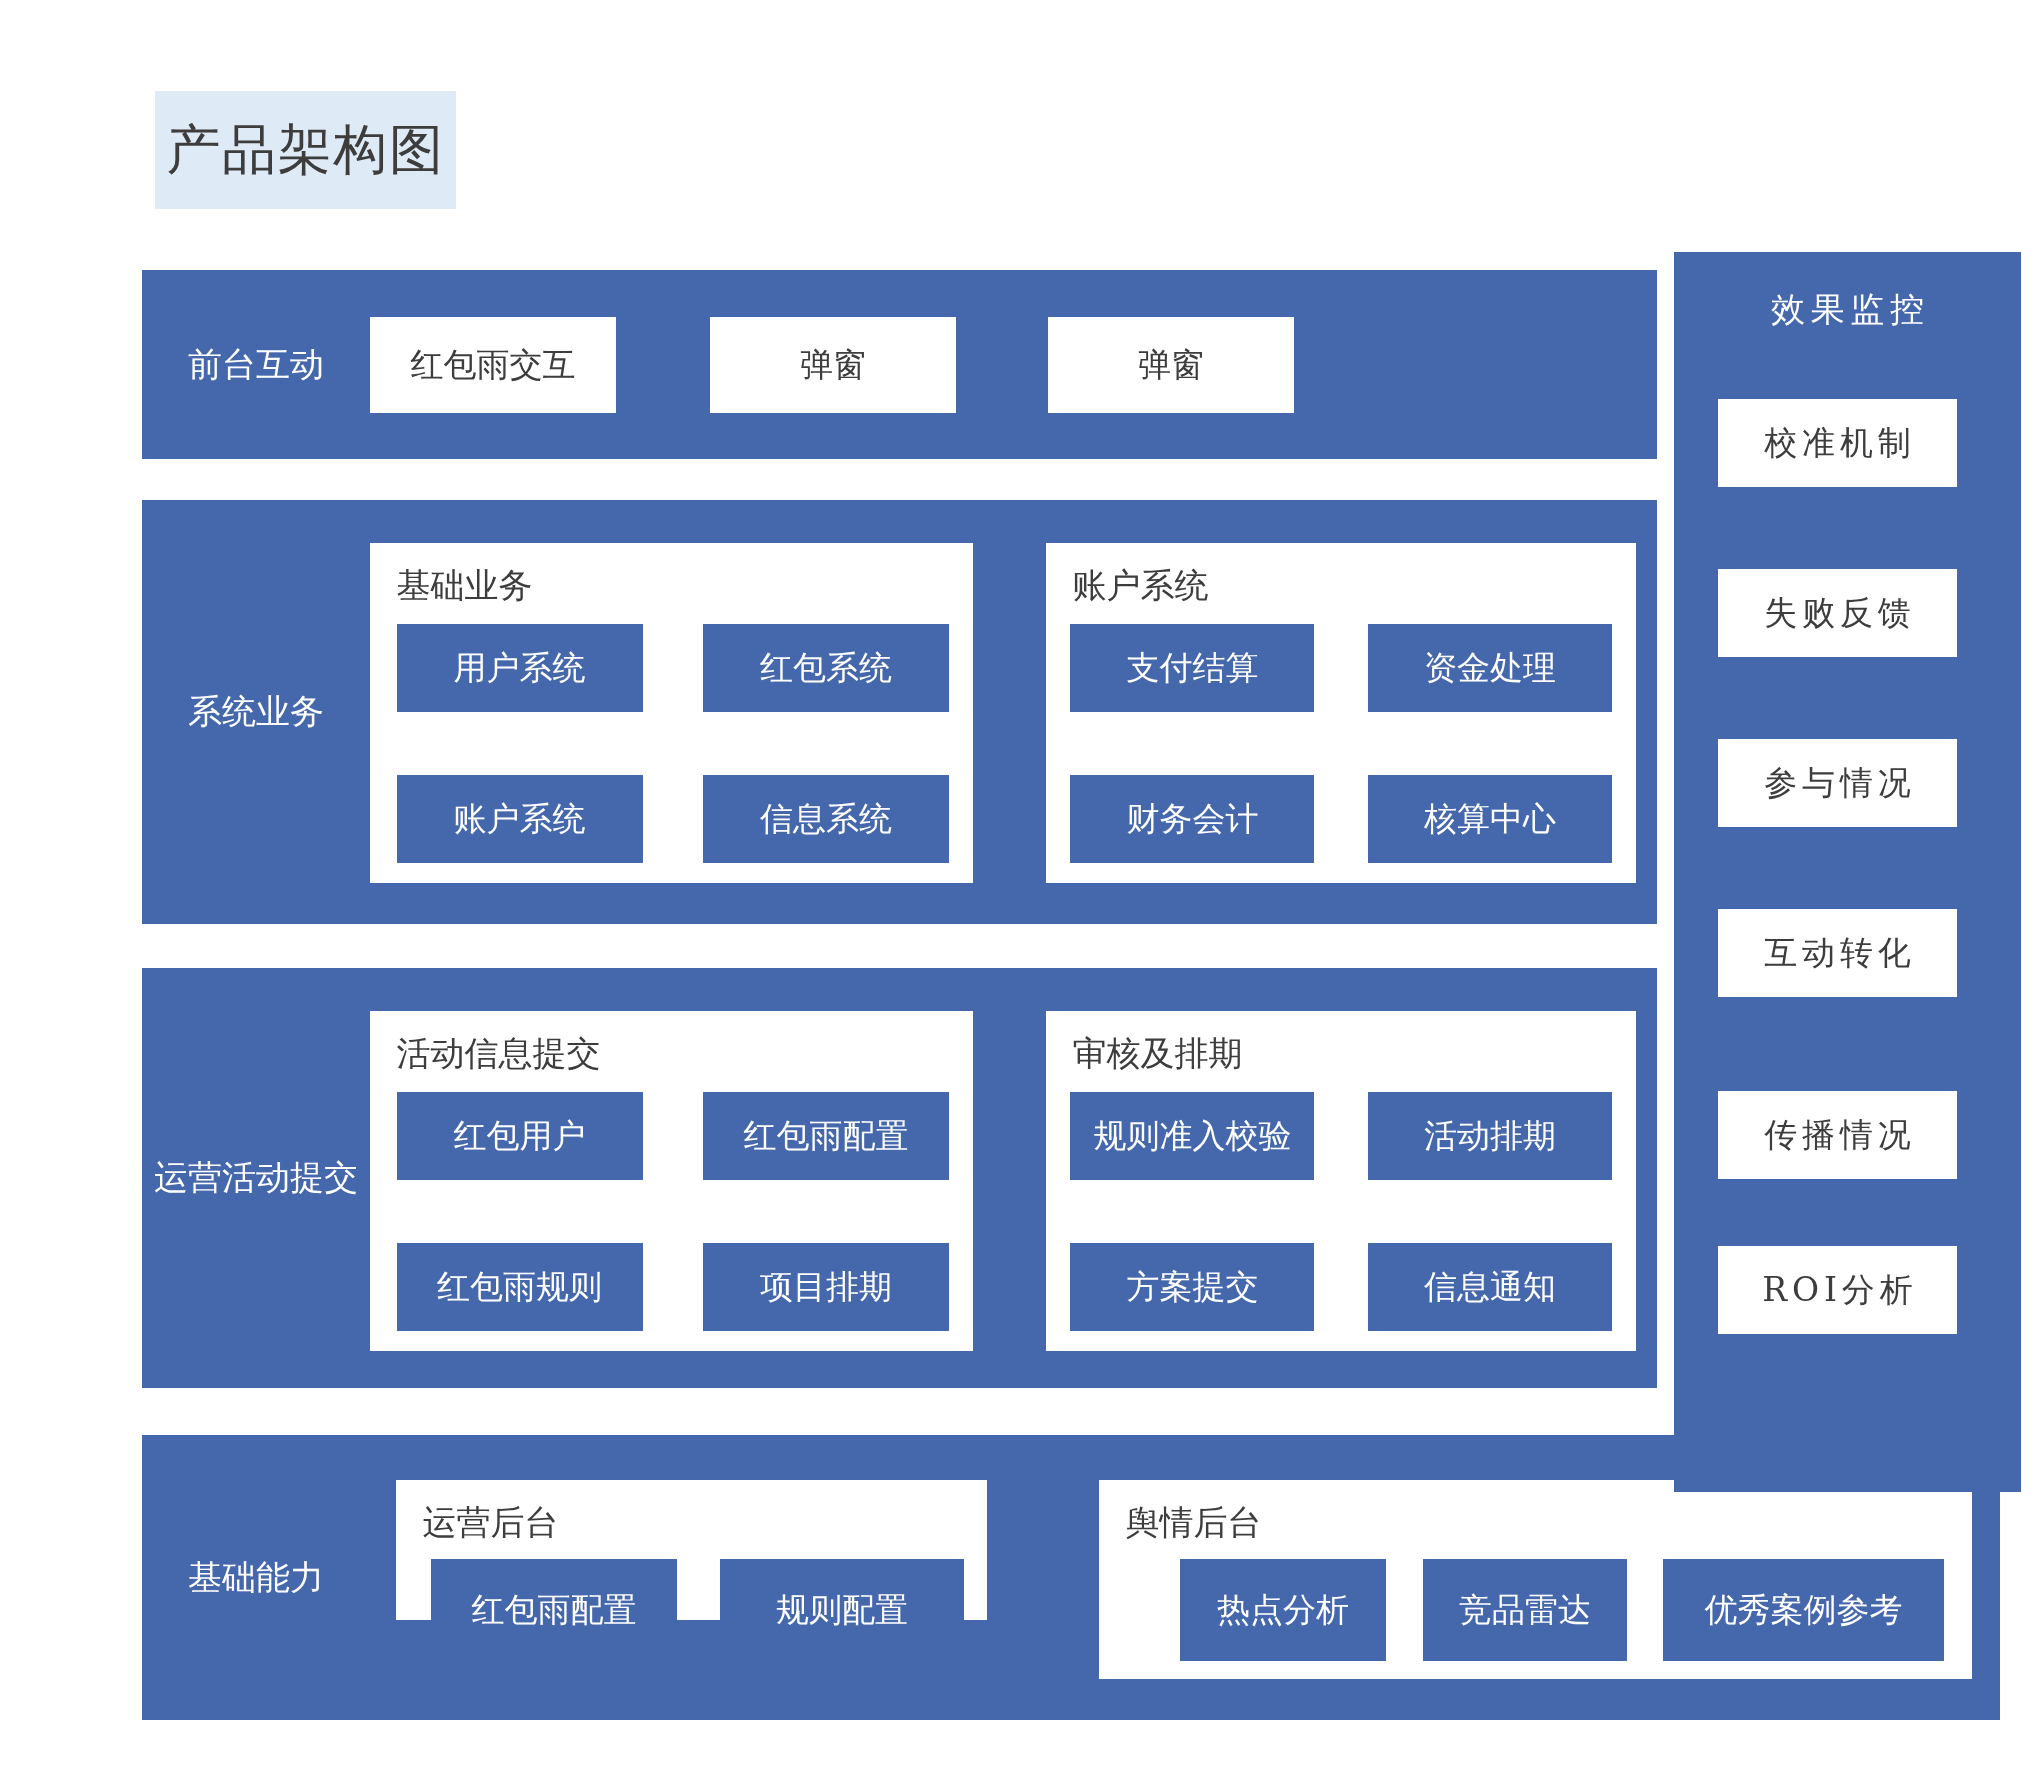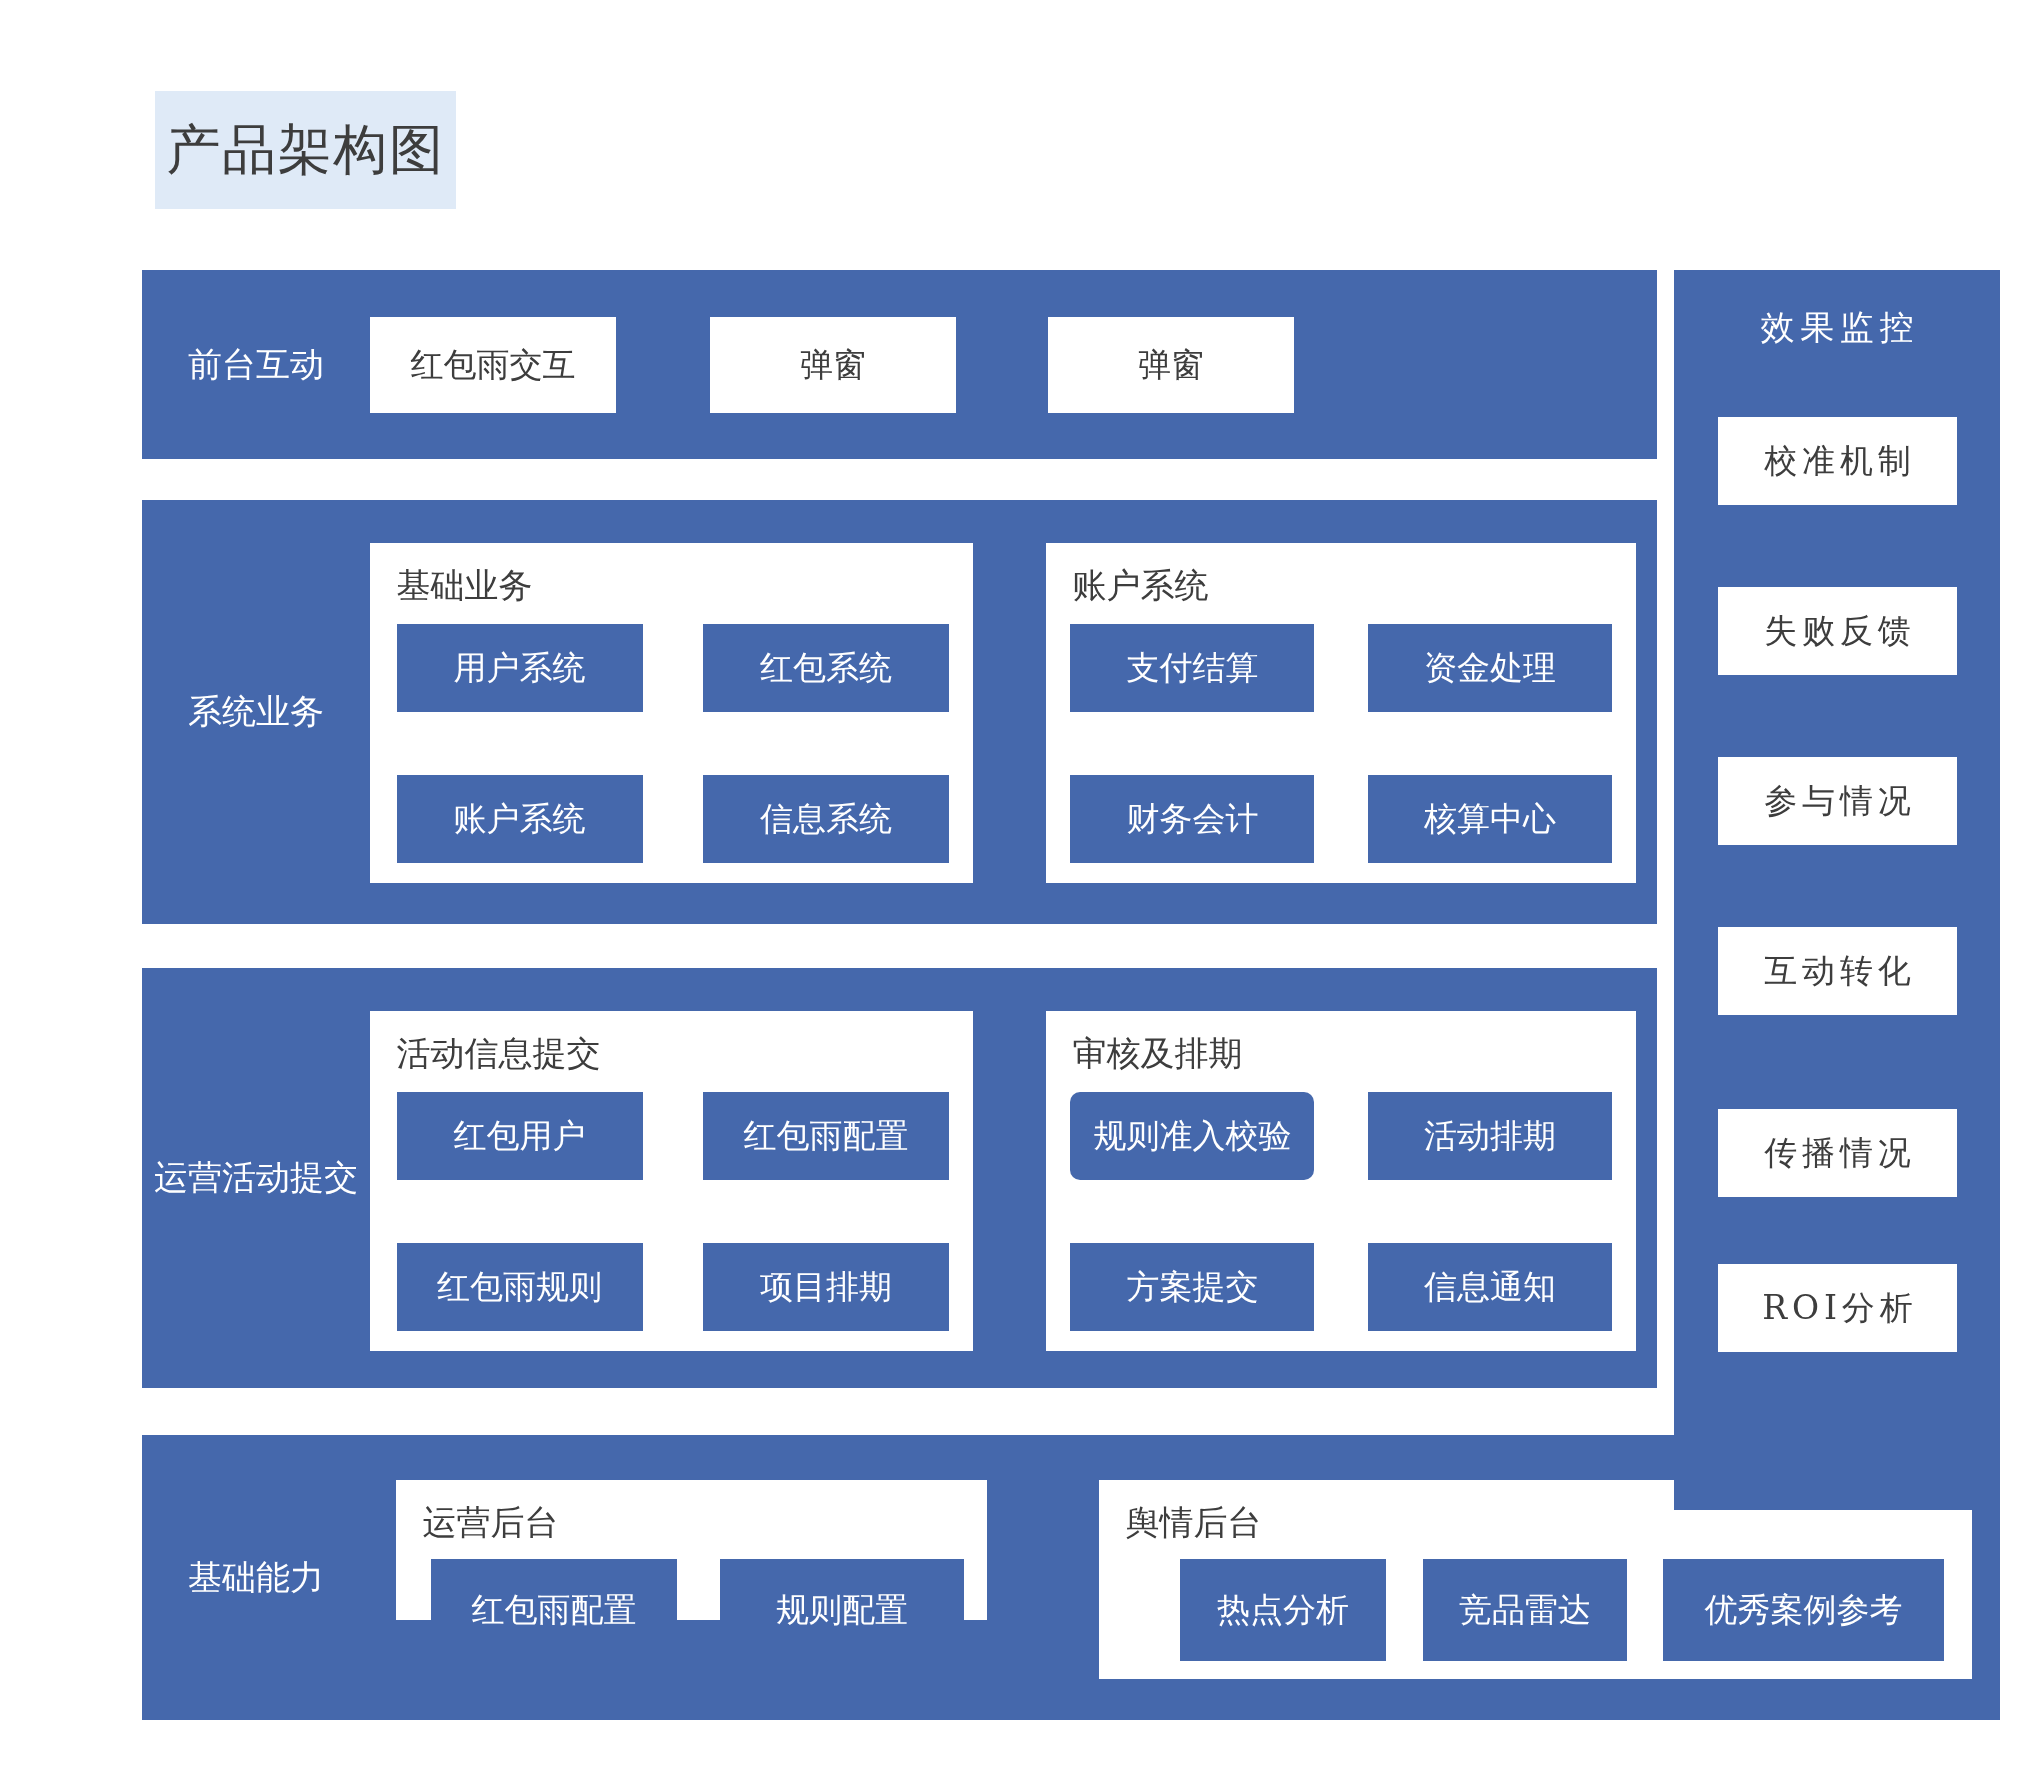--- a/index.html
+++ b/index.html
@@ -152,21 +152,21 @@
     <div class="panel" style="left:228px; top:43px; width:603px; height:340px;">
       <div class="panel-title">活动信息提交</div>
       <div class="bbox" style="left:26.5px; top:81px; width:246px; height:88px;">红包用户</div>
       <div class="bbox" style="left:333px; top:81px; width:246px; height:88px;">红包雨配置</div>
       <div class="bbox" style="left:26.5px; top:232px; width:246px; height:88px;">红包雨规则</div>
       <div class="bbox" style="left:333px; top:232px; width:246px; height:88px;">项目排期</div>
     </div>
 
     <div class="panel" style="left:904px; top:43px; width:590px; height:340px;">
       <div class="panel-title">审核及排期</div>
-      <div class="bbox" style="left:24.4px; top:81px; width:244px; height:88px;border-radius:10px;">规则准入校验</div>
+      <div class="bbox" style="left:24.4px; top:81px; width:244px; height:88px;">规则准入校验</div>
       <div class="bbox" style="left:322px; top:81px; width:244px; height:88px;">活动排期</div>
       <div class="bbox" style="left:24.4px; top:232px; width:244px; height:88px;">方案提交</div>
       <div class="bbox" style="left:322px; top:232px; width:244px; height:88px;">信息通知</div>
     </div>
   </section>
 
   <section class="band" style="left:142px; top:1435px; width:1858px; height:285px;">
     <div class="band-label">基础能力</div>
 
     <div class="panel" style="left:254px; top:45px; width:591px; height:140px;">
@@ -176,21 +176,21 @@
     </div>
 
     <div class="panel" style="left:957px; top:45px; width:873px; height:199px;">
       <div class="panel-title">舆情后台</div>
       <div class="bbox" style="left:81px; top:79px; width:206px; height:102px;">热点分析</div>
       <div class="bbox" style="left:324px; top:79px; width:204px; height:102px;">竞品雷达</div>
       <div class="bbox" style="left:564px; top:79px; width:281px; height:102px;">优秀案例参考</div>
     </div>
   </section>
 
-  <section class="band" style="left:1674px; top:270px; width:326px; height:1240px;">
+  <section class="band" style="left:1674px; top:252px; width:326px; height:1240px;padding-left:21px;">
     <div class="sidebar-title">效果监控</div>
     <div class="sbox" style="top:147px;">校准机制</div>
     <div class="sbox" style="top:317px;">失败反馈</div>
     <div class="sbox" style="top:487px;">参与情况</div>
     <div class="sbox" style="top:657px;">互动转化</div>
     <div class="sbox" style="top:826px;margin-top:13px;">传播情况</div>
     <div class="sbox" style="top:994px;">ROI分析</div>
   </section>
 
 </div>

